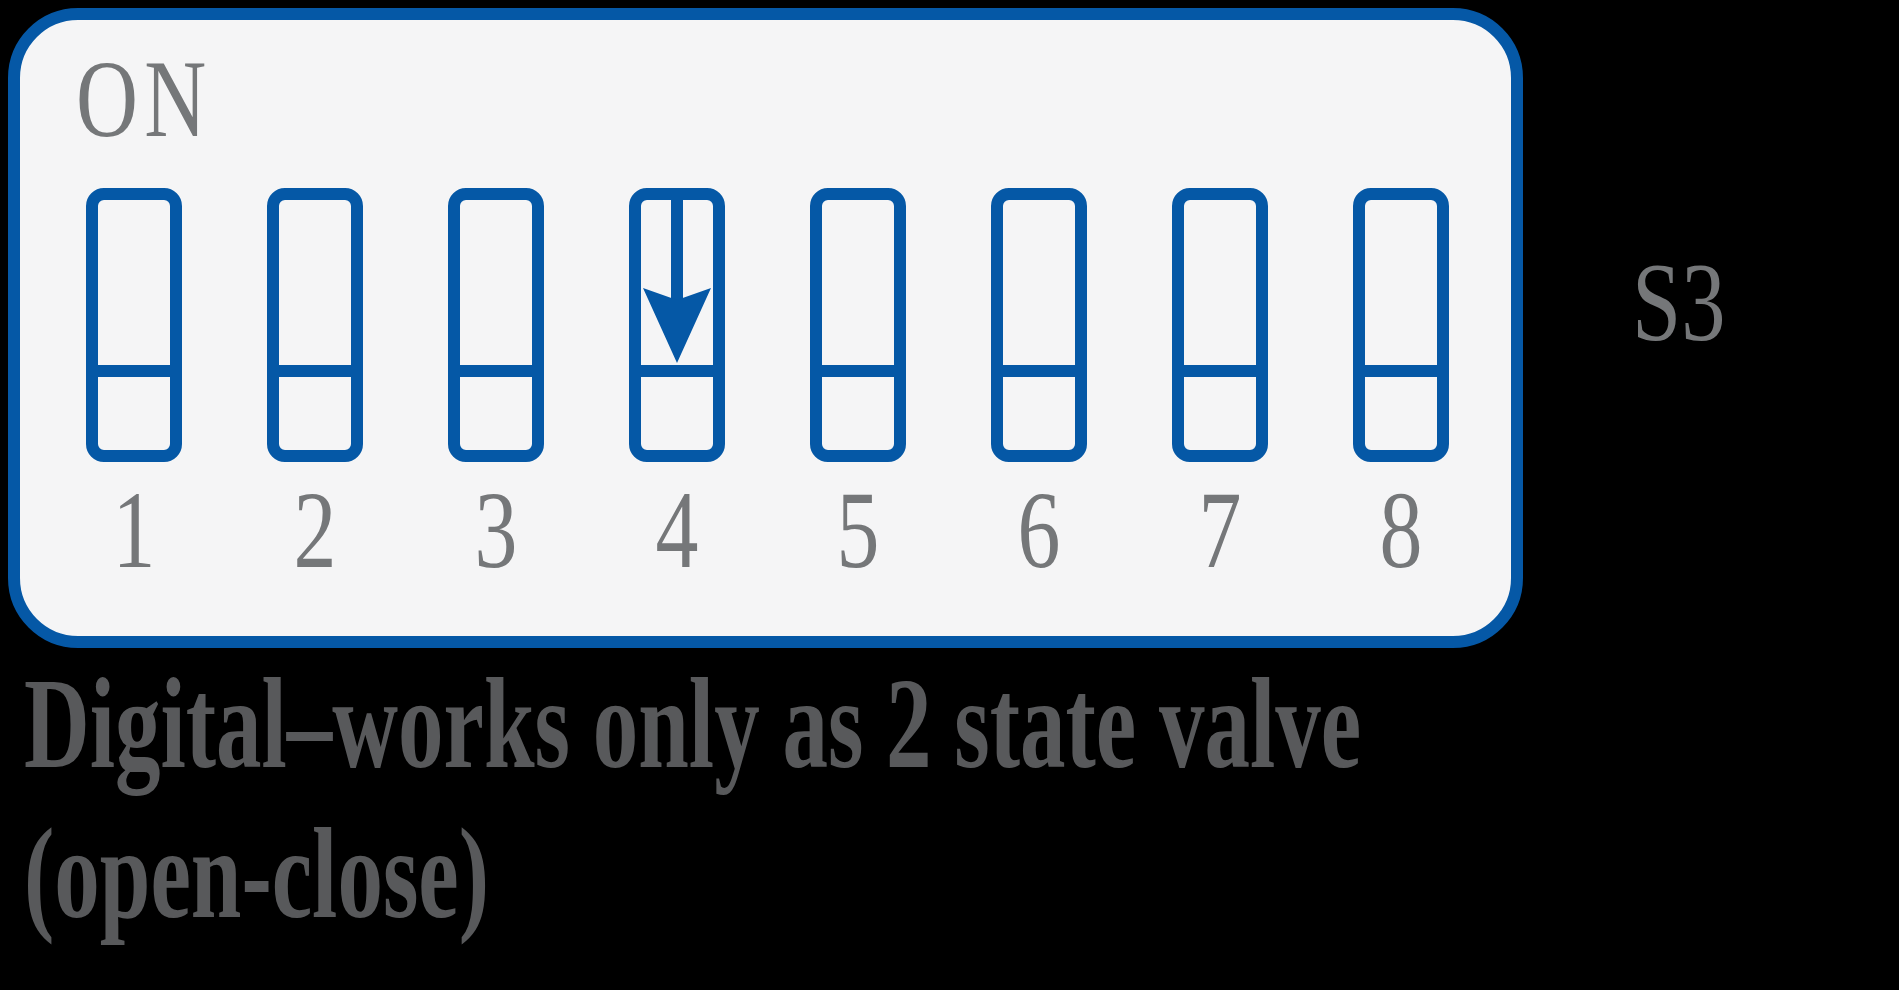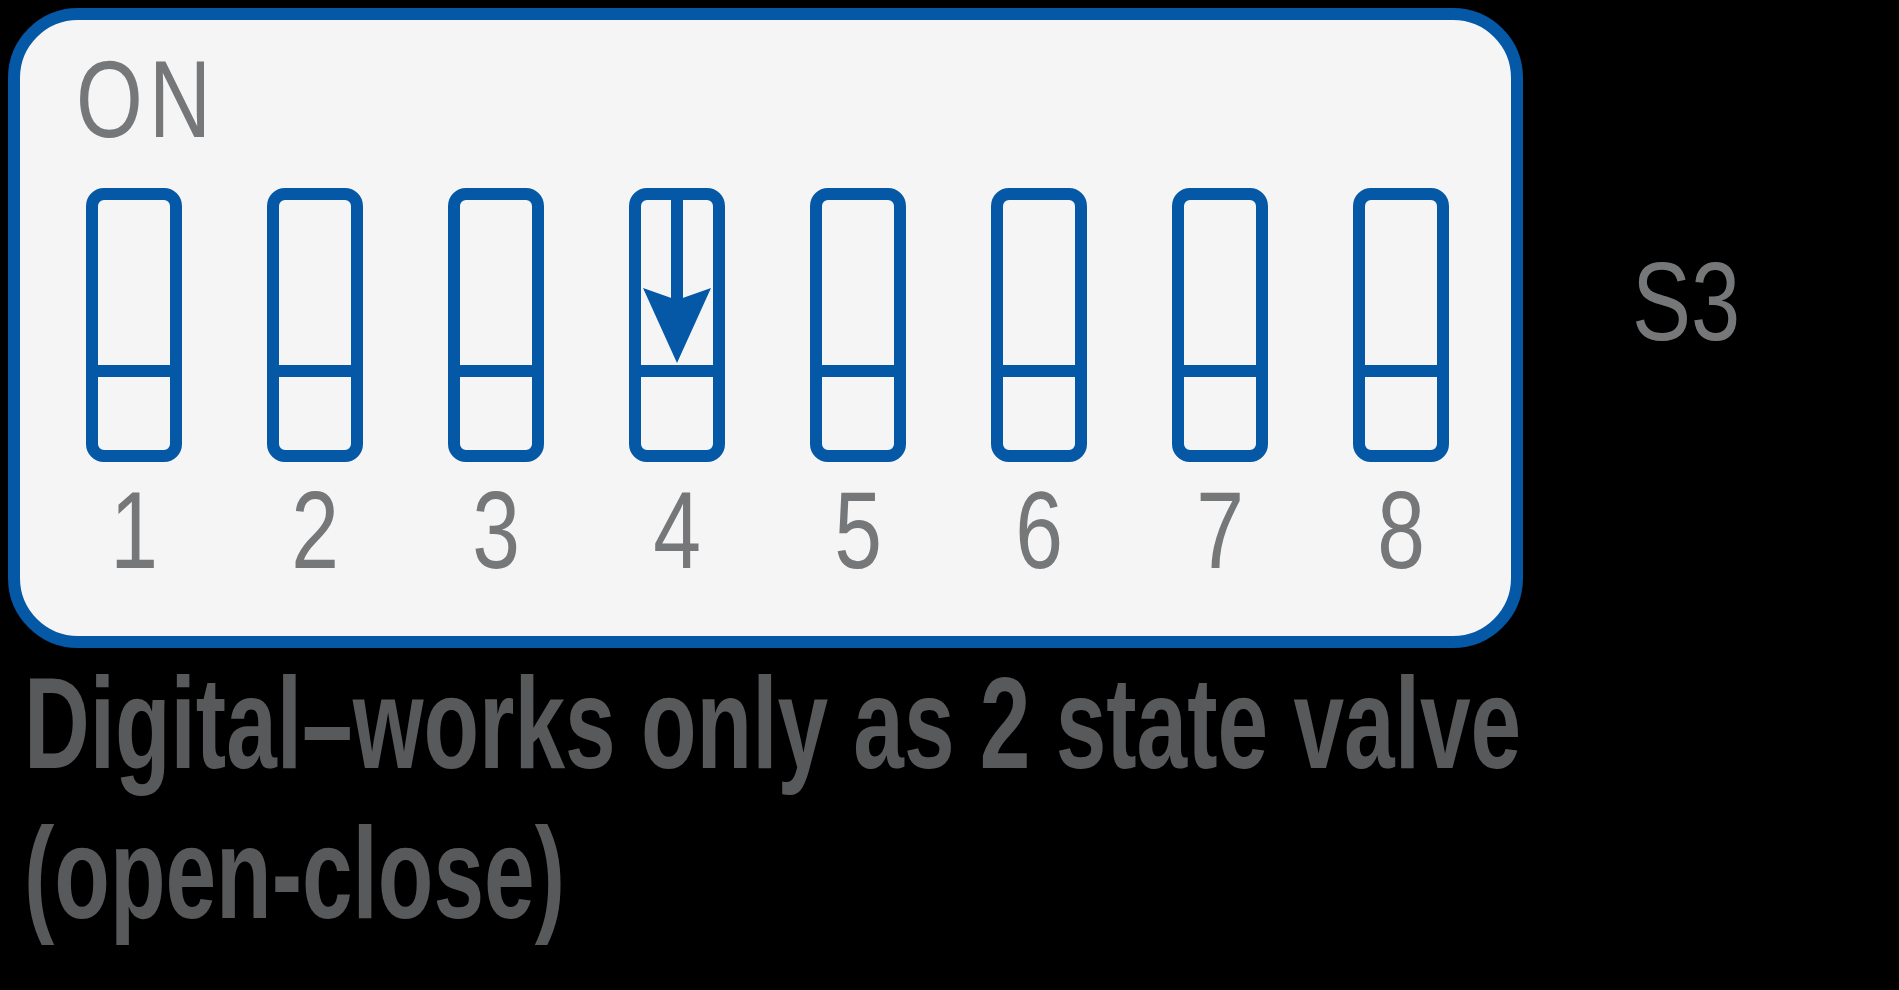--- a/index.html
+++ b/index.html
@@ -10,21 +10,21 @@
     --background:#000000;
   }
   html,body{margin:0;padding:0;}
   body{
     width:1899px;height:990px;
     background:var(--background);
     overflow:hidden;
     font-family:"Liberation Sans", sans-serif;
     position:relative;
   }
-  .stage{position:absolute;left:0;top:0;width:1789px;height:990px;}
+  .stage{position:absolute;left:0;top:0;width:1789px;height:990px;font-family:Liberation Serif, serif;}
 
   
   .panel{
     position:absolute;
     left:8px;top:8px;
     width:1515px;height:640px;
     box-sizing:border-box;
     background:var(--panel_bg);
     border:12px solid var(--accent_blue);
     border-radius:70px;

